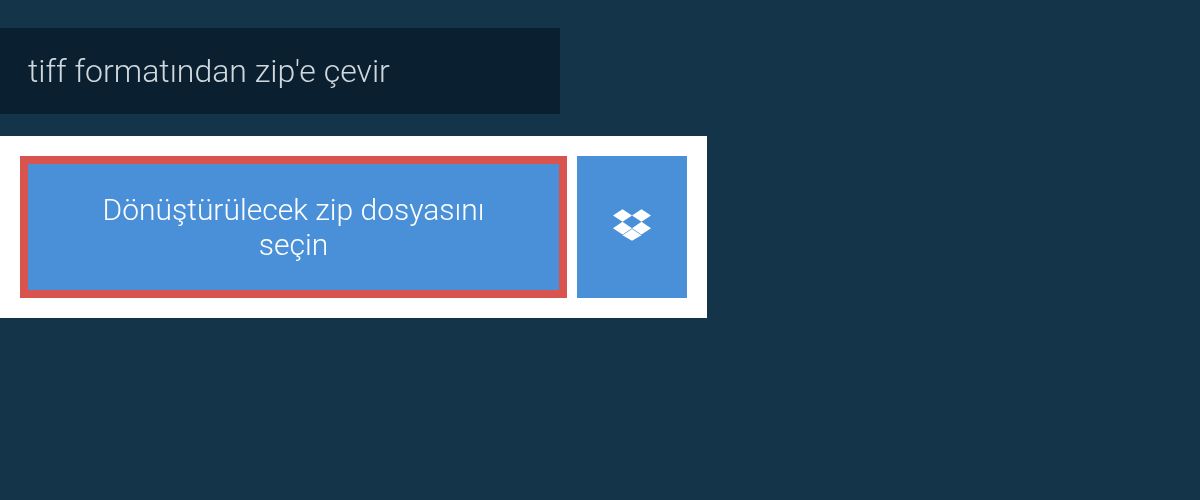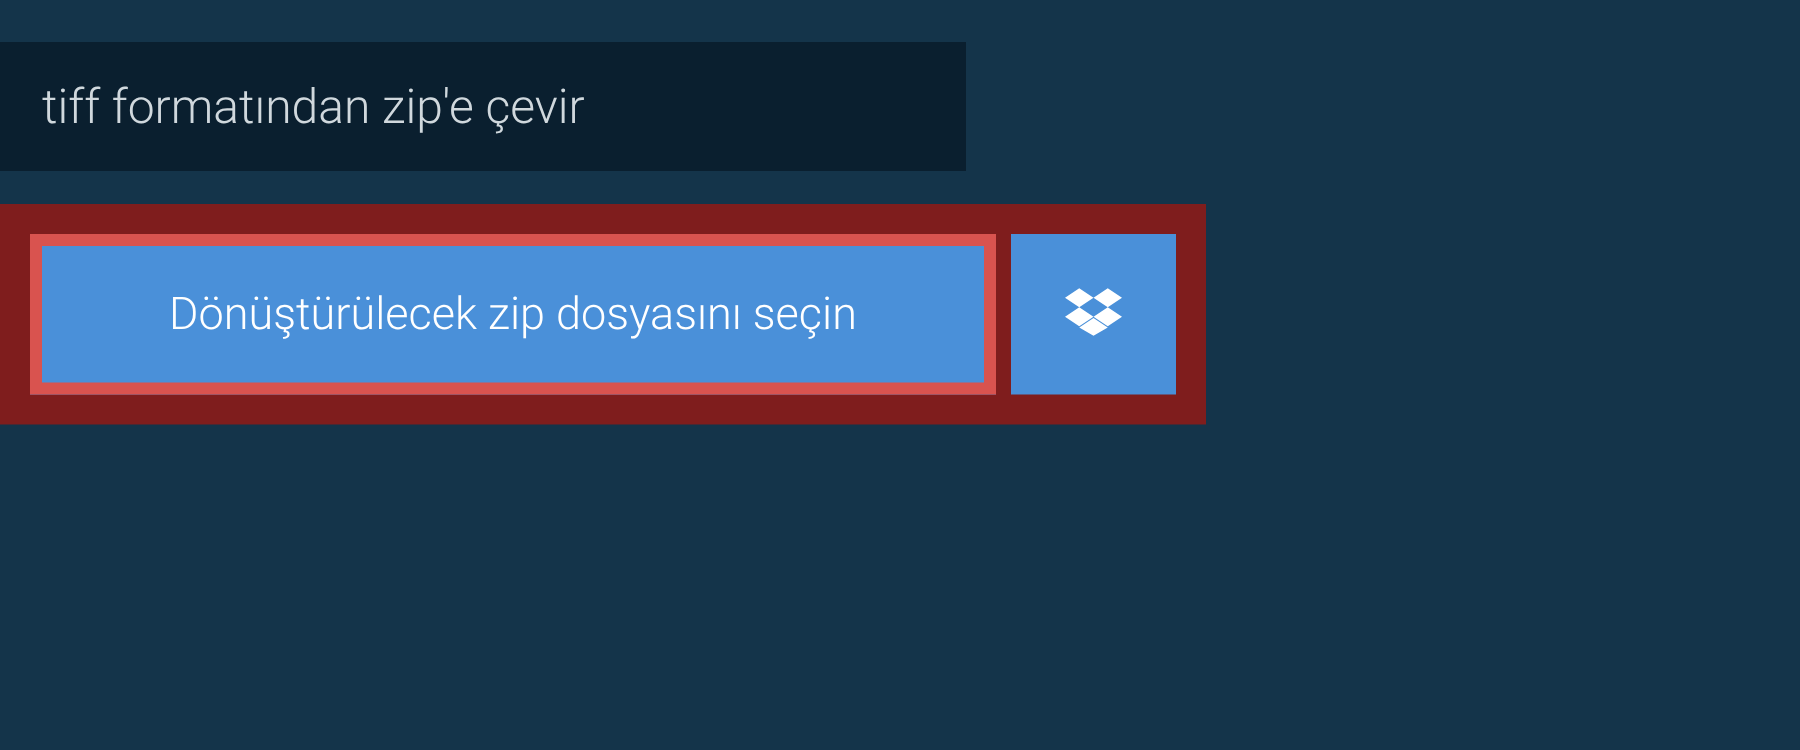--- a/index.html
+++ b/index.html
@@ -16,27 +16,27 @@
     }
     .title-bar {
       background: #0a1f2f;
       color: #d0d8dd;
       font-size: 32px;
       font-weight: 300;
       padding: 24px 28px;
       display: inline-block;
       margin-top: 28px;
       margin-left: 0;
-      width: 644px;
+      width: 560px;
     }
     .upload-panel {
-      background: #7f1d1d;
+      background: #ffffff;
       margin-top: 22px;
       padding: 20px;
-      width: 804px;
+      width: 707px;
       display: flex;
       gap: 10px;
     }
     .select-file-button {
       background: #4a90d9;
       border: 8px solid #d9534f;
       color: #ffffff;
       font-size: 30px;
       font-weight: 300;
       padding: 28px 38px;

